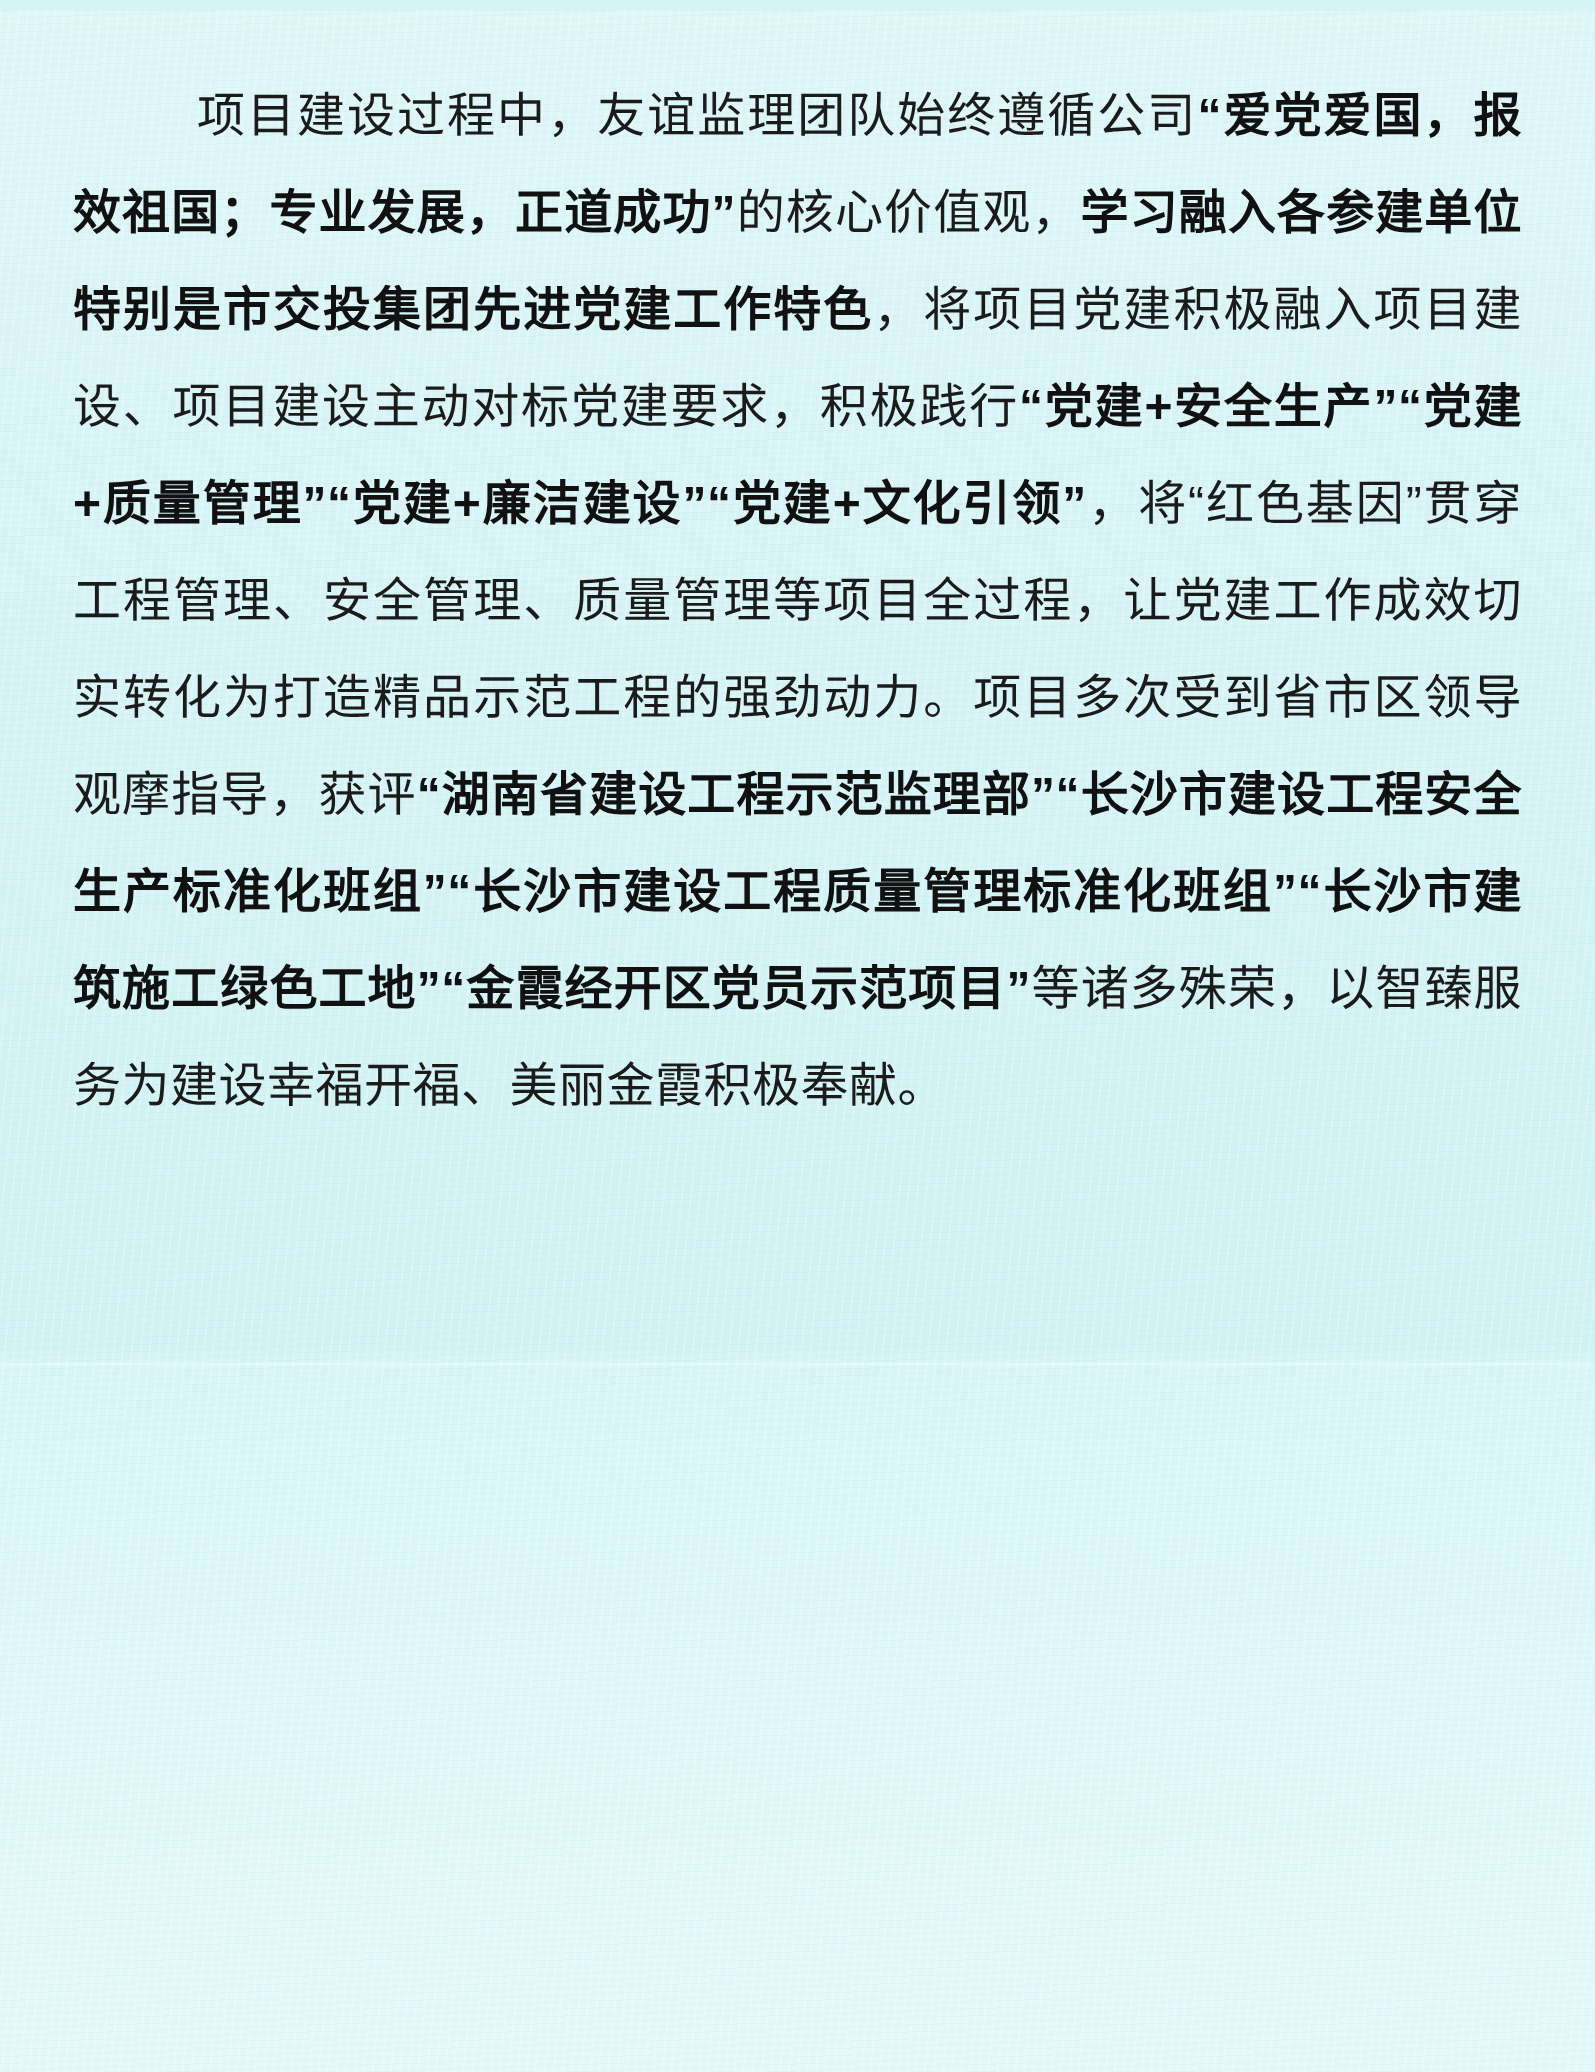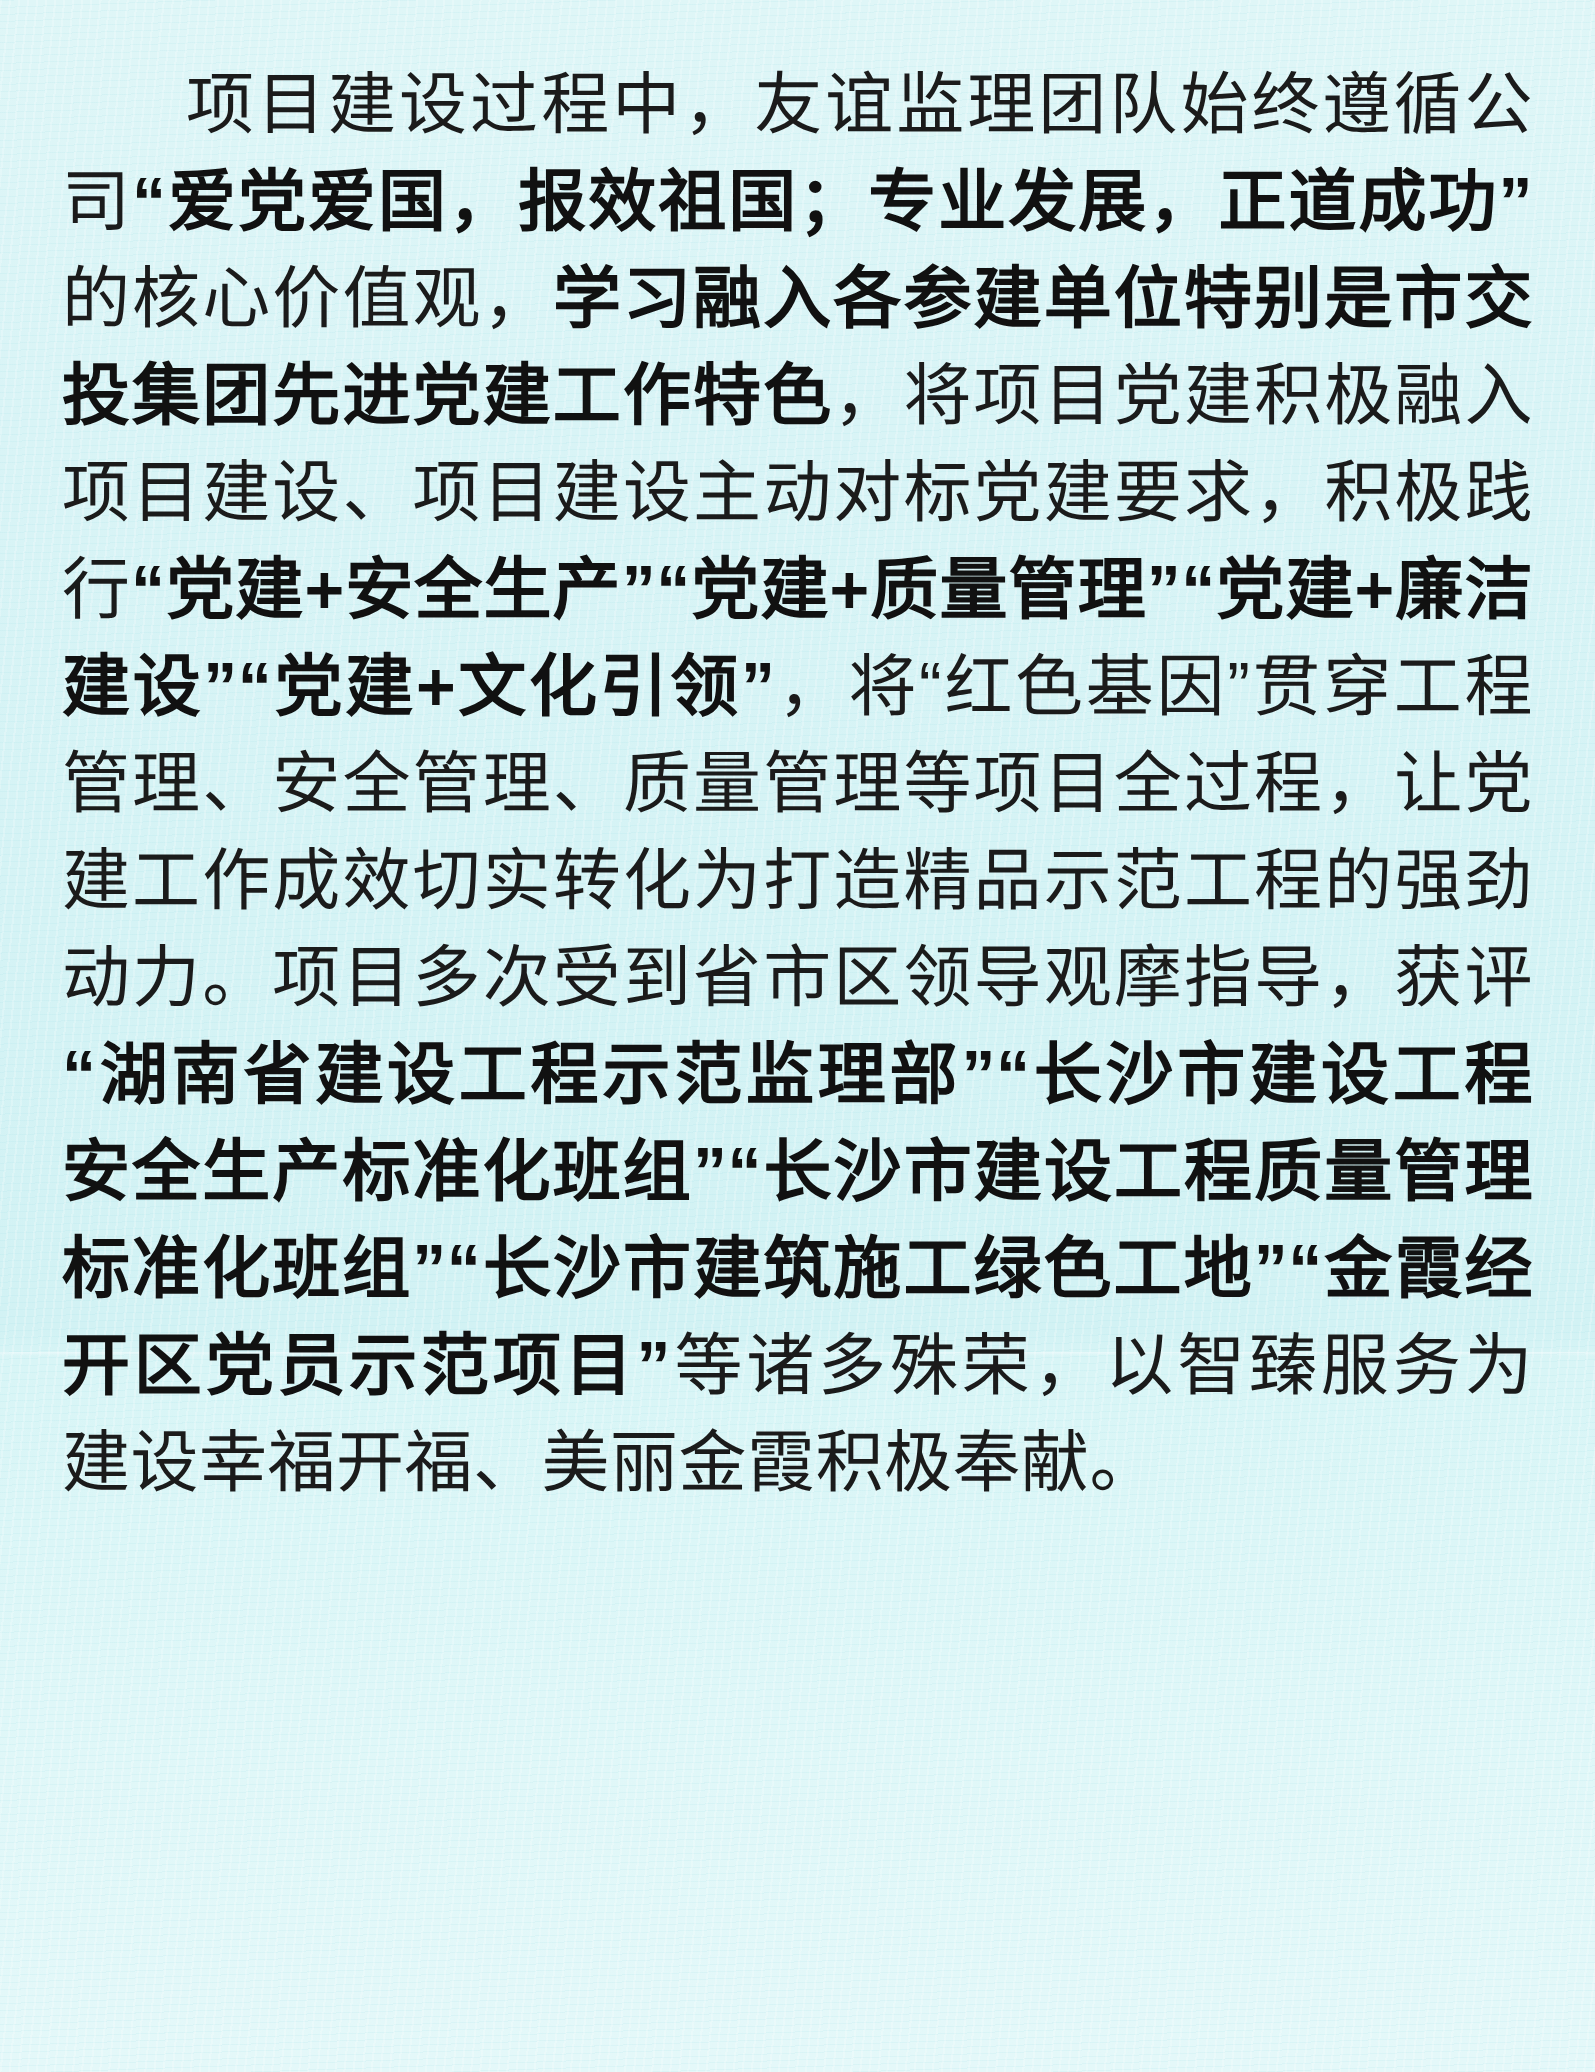--- a/index.html
+++ b/index.html
@@ -45,23 +45,23 @@
     left: 0;
     top: 1352px;
     width: 100%;
     height: 4px;
     background: linear-gradient(180deg, rgba(255,255,255,0.45), rgba(255,255,255,0));
     pointer-events: none;
   }
   .body-text {
     position: relative;
     z-index: 2;
-    margin: 0;
+    margin: 11px;
     padding: 56px 62px 40px 62px;
-    font-size: 68px;
+    font-size: 48px;
     line-height: 97px;
     color: #1b1b1b;
     text-align: justify;
     text-justify: inter-ideograph;
     letter-spacing: 0.5px;
     text-indent: 124px;
   }
   .body-text .strong {
     font-weight: bold;
     color: #111111;

